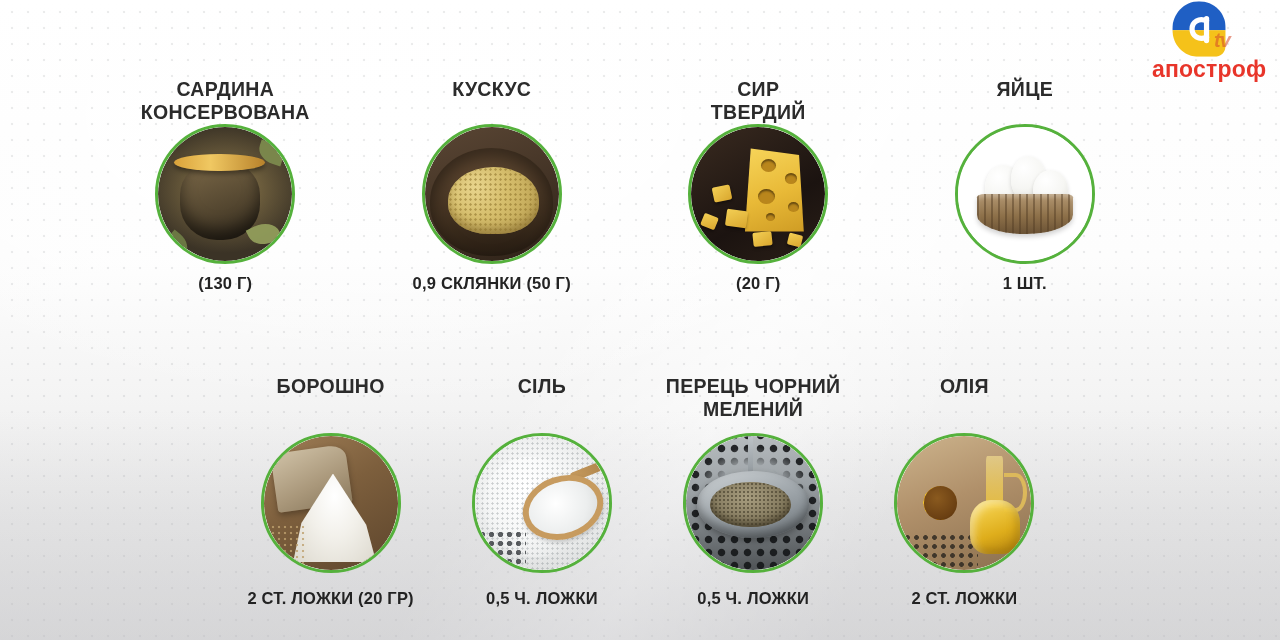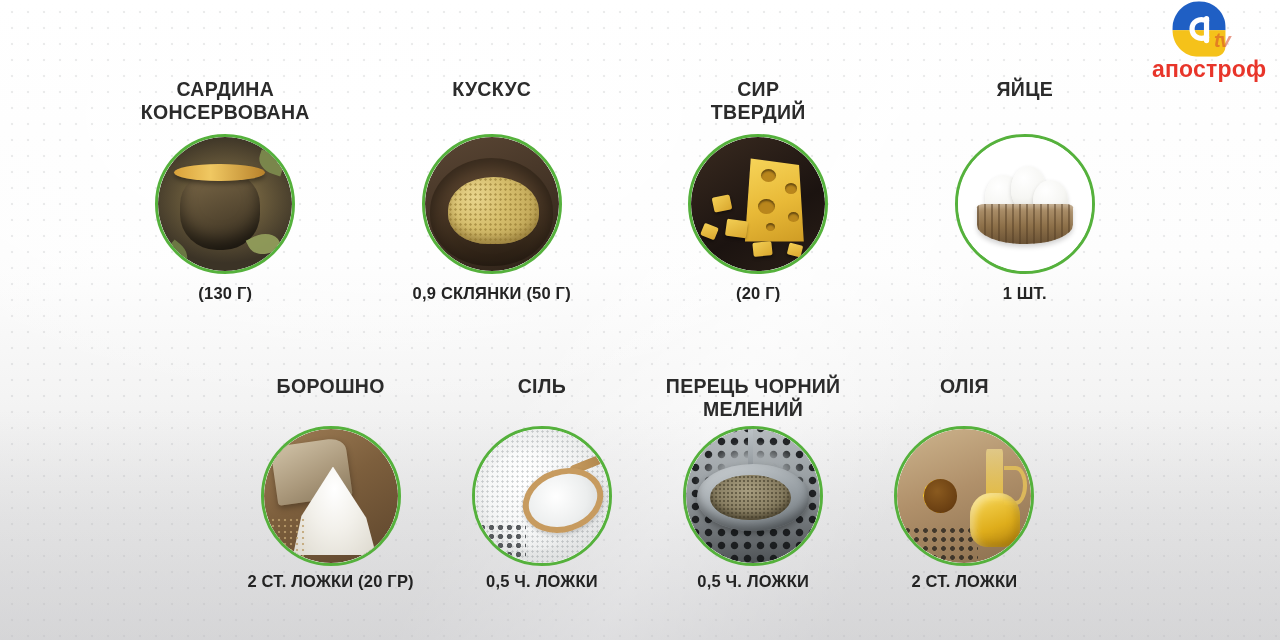--- a/index.html
+++ b/index.html
@@ -127,22 +127,22 @@
     font-size: 19.5px;
     font-weight: 700;
     color: #2b2b2b;
     text-align: center;
     line-height: 1.17;
     letter-spacing: 0.3px;
     text-transform: uppercase;
     white-space: pre-line;
     min-height: 46px;
   }
-  #row-1 .item-title { margin-bottom: 10px; }
-  #row-2 .item-title { margin-bottom: 5px; }
+  #row-1 .item-title { margin-bottom: 0; }
+  #row-2 .item-title { margin-bottom: 12px; }
 
   .circle {
     width: 140px;
     height: 140px;
     border-radius: 50%;
     border: 3.5px solid #55b13c;
     overflow: hidden;
     position: relative;
     background: #ffffff;
     box-sizing: border-box;
@@ -158,21 +158,21 @@
   .item-amount {
     margin-top: 11px;
     font-size: 16.5px;
     font-weight: 700;
     color: #232323;
     text-align: center;
     letter-spacing: 0.2px;
     white-space: nowrap;
     line-height: 1;
   }
-  #row-2 .item-amount { margin-top: 7px; }
+  #row-2 .item-amount { margin-top: 17px; }
 
   
 
   
   .ph-sardine {
     background:
       radial-gradient(ellipse 60% 48% at 50% 46%, #8d7c56 0%, #6b5c3c 45%, #3b3326 100%),
       linear-gradient(135deg, #4d4a33 0%, #2d2b20 100%);
   }
   .ph-sardine::before {

